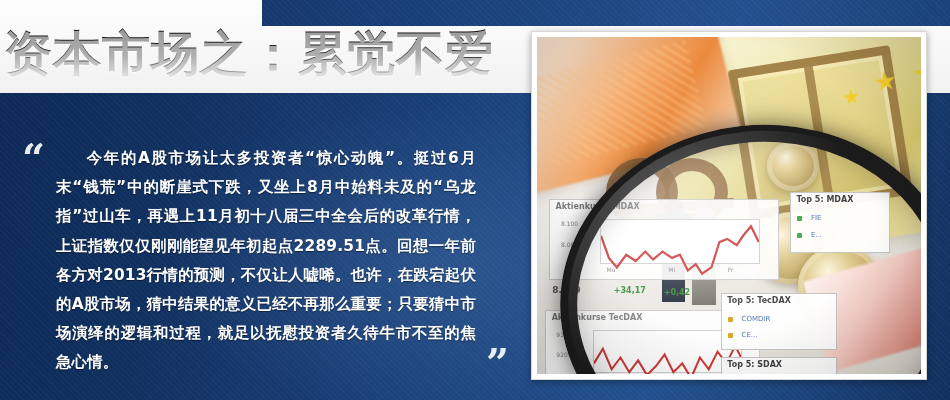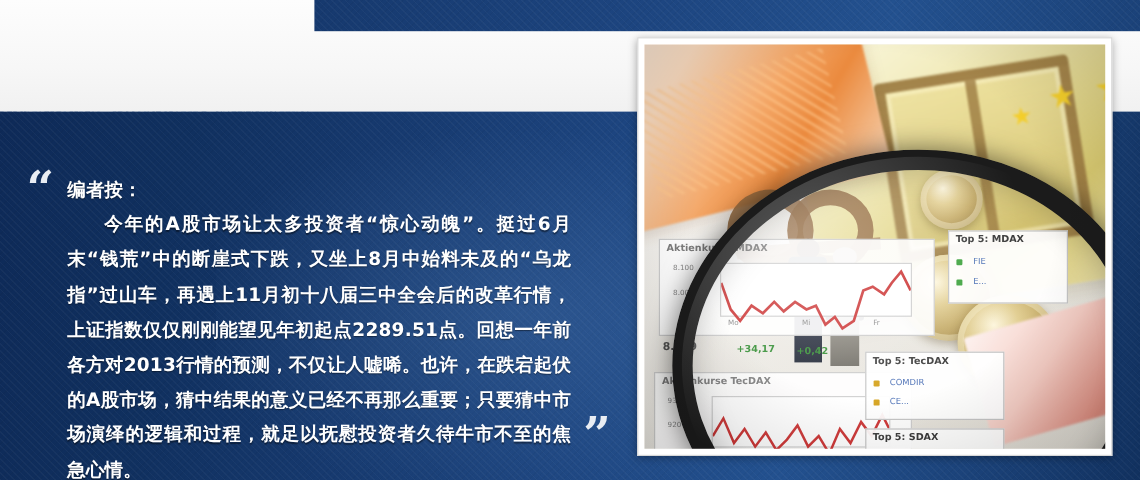--- a/index.html
+++ b/index.html
@@ -270,20 +270,21 @@
     border-radius:2px;
   }
 </style>
 </head>
 <body>
 
 <div id="canvas">
 
   <div class="header-strip"></div>
 
+  <div class="headline">资本市场之：累觉不爱</div>
 
   <div class="blue-panel top-right">
     <div class="weave"></div>
   </div>
 
   <div class="barcode" id="barcode">
       <span class="bc-bar" style="left: 0px; width: 3px; background: linear-gradient(rgb(36, 71, 127), rgb(29, 69, 128));"></span>
       <span class="bc-bar" style="left: 6px; width: 4px; background: linear-gradient(rgb(36, 71, 127), rgb(29, 69, 128));"></span>
       <span class="bc-bar" style="left: 11px; width: 3px; background: linear-gradient(rgb(36, 71, 127), rgb(29, 69, 128));"></span>
       <span class="bc-bar" style="left: 17px; width: 2px; background: linear-gradient(rgb(36, 71, 127), rgb(29, 69, 128));"></span>
@@ -342,21 +343,20 @@
 
   <div class="blue-panel">
     <div class="weave"></div>
     <div class="panel-sheen"></div>
   </div>
 
   <div class="quote-open">“</div>
   <div class="quote-close">”</div>
 
   <div class="copy">
-    <span class="lead">编者按：</span>
     <span class="para">今年的A股市场让太多投资者“惊心动魄”。挺过6月末“钱荒”中的断崖式下跌，又坐上8月中始料未及的“乌龙指”过山车，再遇上11月初十八届三中全会后的改革行情，上证指数仅仅刚刚能望见年初起点2289.51点。回想一年前各方对2013行情的预测，不仅让人嘘唏。也许，在跌宕起伏的A股市场，猜中结果的意义已经不再那么重要；只要猜中市场演绎的逻辑和过程，就足以抚慰投资者久待牛市不至的焦急心情。</span>
   </div>
 
   <div class="photo-frame">
     <div class="photo" id="photo">
 
       <div class="ph-layer sheet"></div>
 
       <div class="ph-layer note-euro">
         <div class="euro-window"></div>

